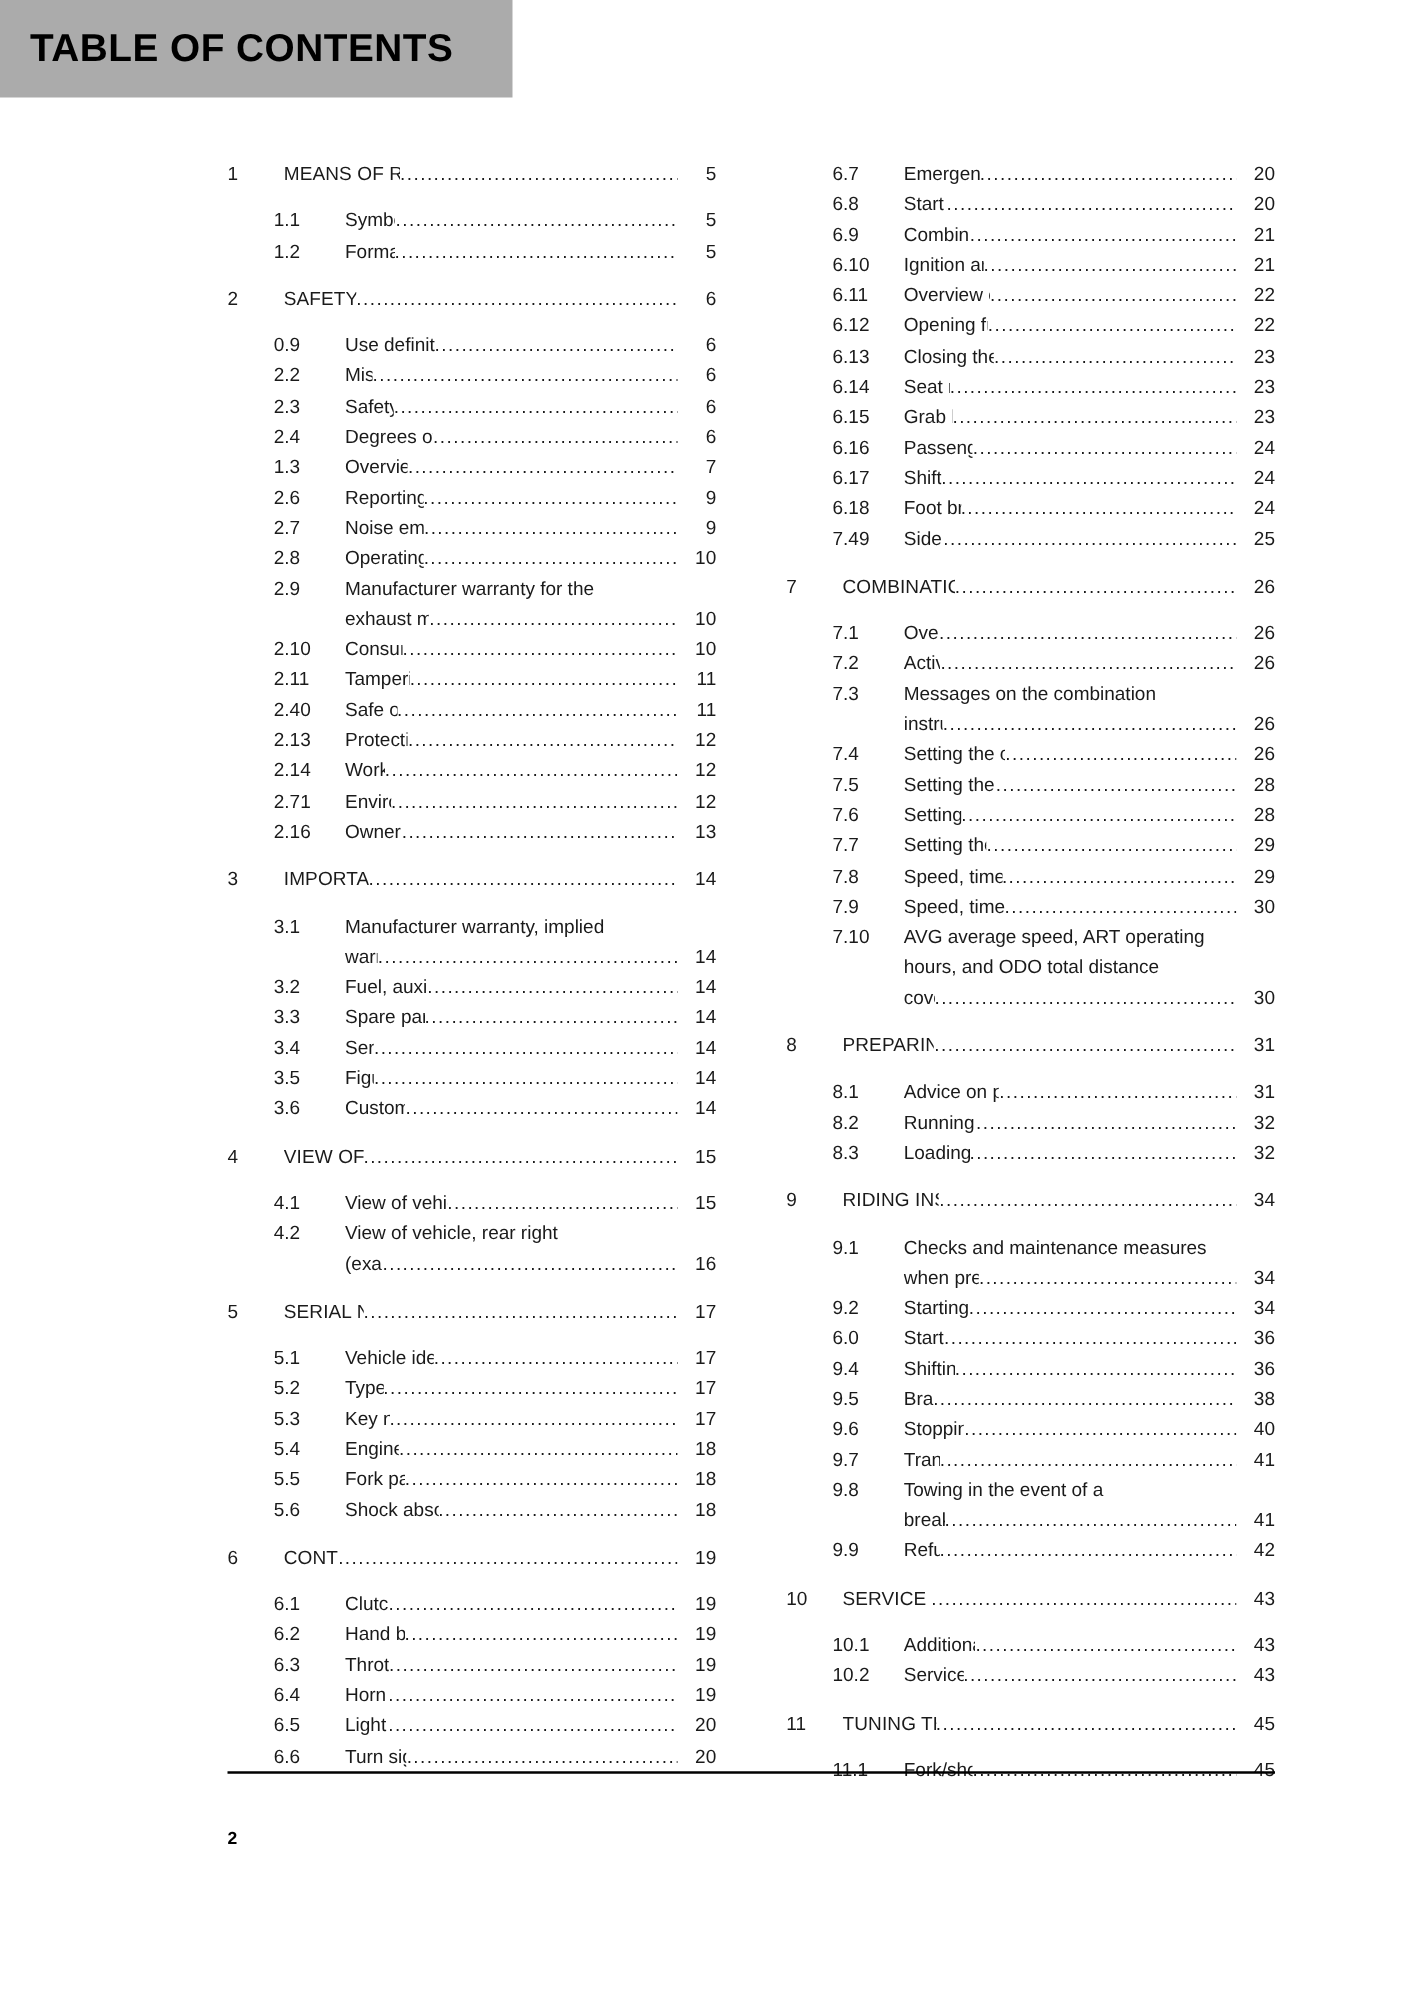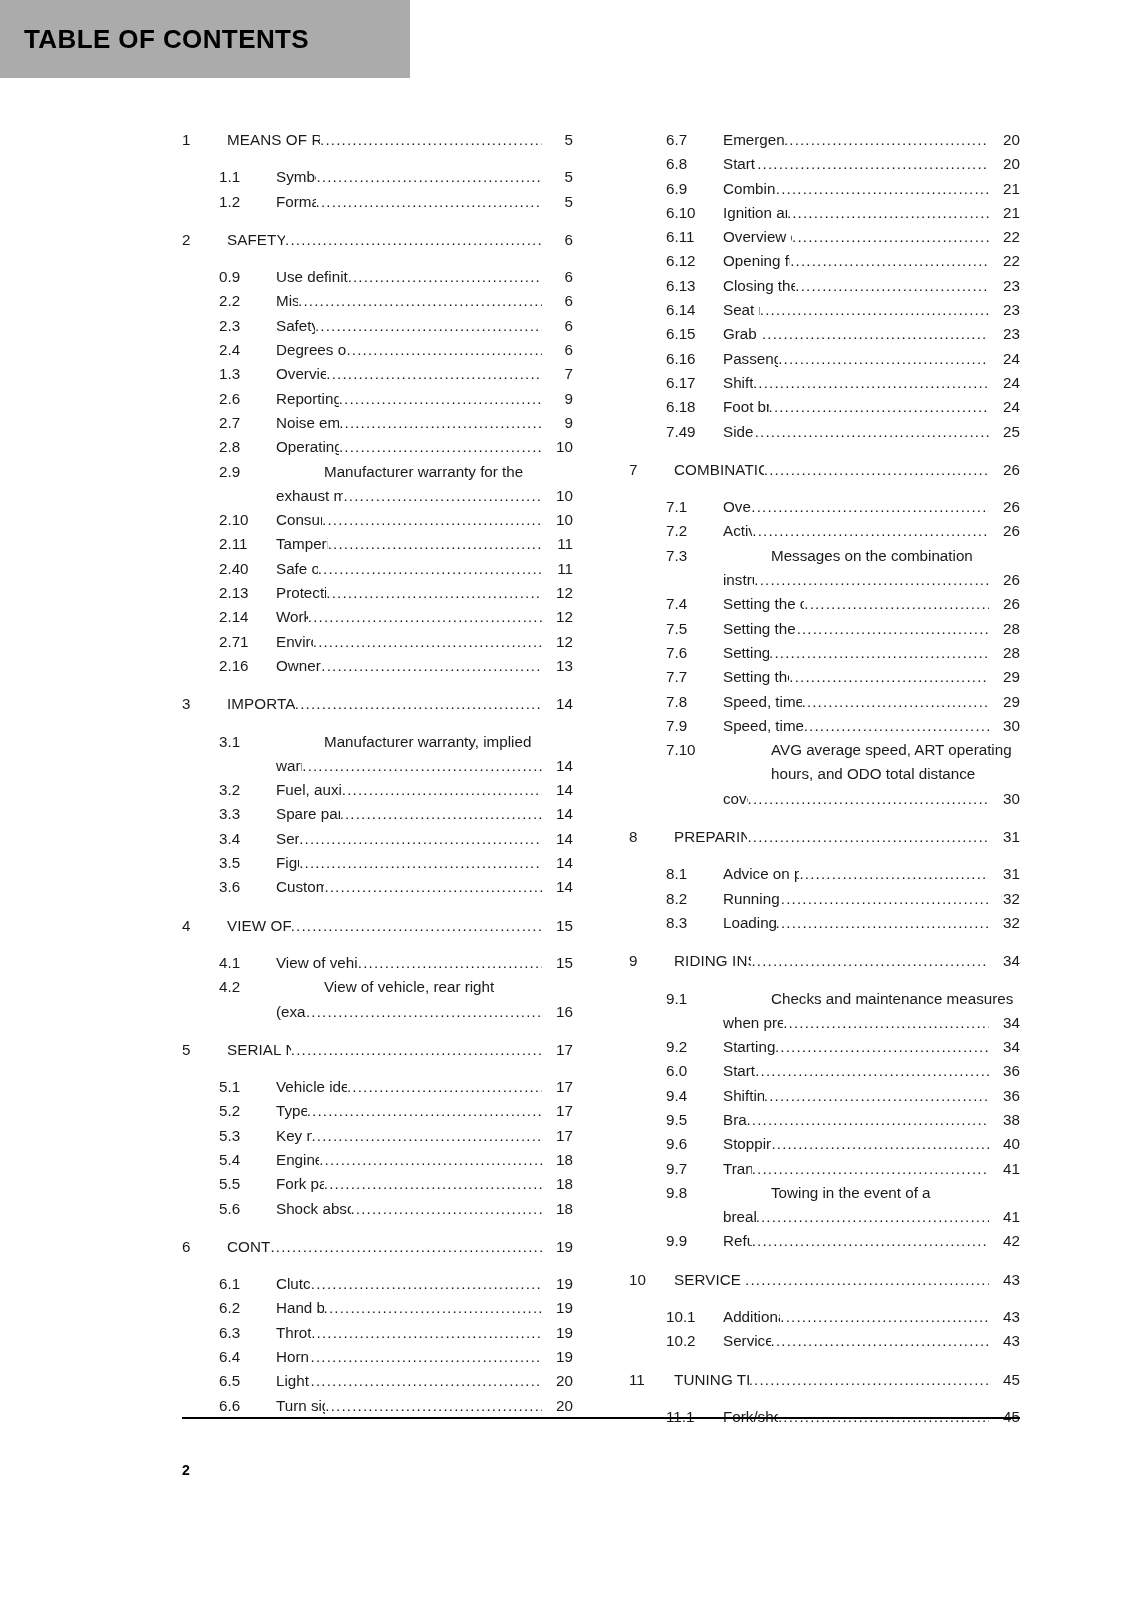--- a/index.html
+++ b/index.html
@@ -21,21 +21,21 @@
     position: absolute;
     left: 0;
     top: 0;
     width: 410px;
     height: 78px;
     background: #ababab;
     display: flex;
     align-items: center;
   }
   .toc-banner-title {
-    font-size: 26px;
+    font-size: 31px;
     font-weight: bold;
     letter-spacing: 0.4px;
     color: #000000;
     padding-left: 24px;
     white-space: nowrap;
   }
 
   
   .toc-columns {
     position: absolute;
@@ -111,21 +111,20 @@
   .toc-page {
     flex: 0 0 auto;
     width: 26px;
     text-align: right;
     padding-left: 5px;
     white-space: nowrap;
   }
   
   .toc-wrapline {
     white-space: nowrap;
-    margin-left: 48px;
   }
 
   
   .toc-rule {
     position: absolute;
     left: 182px;
     top: 1417px;
     width: 838px;
     height: 2px;
     background: #000000;

